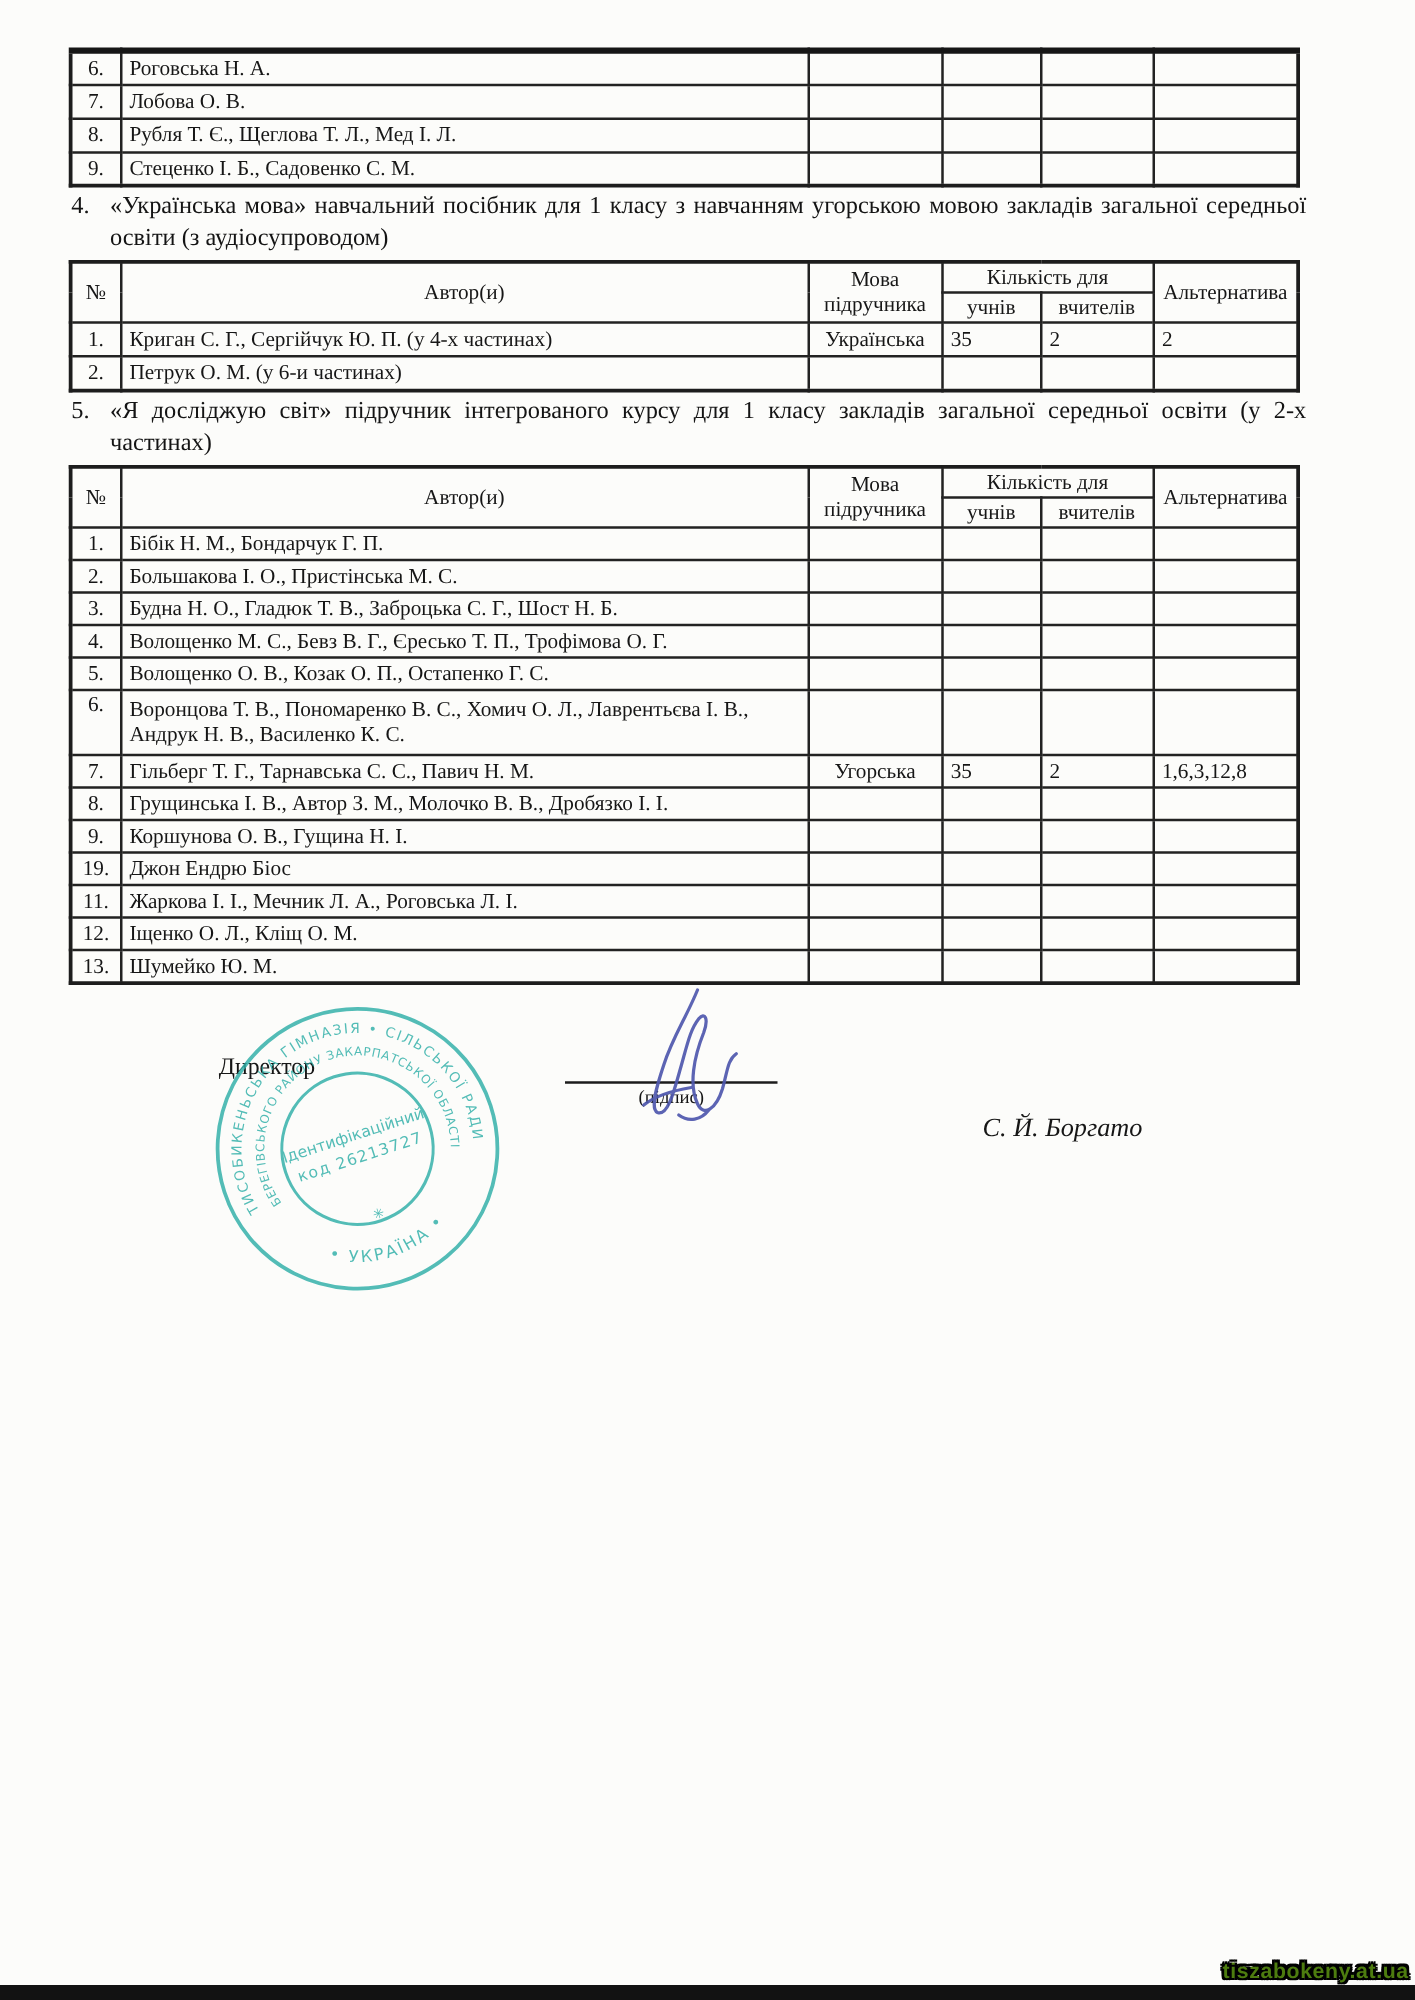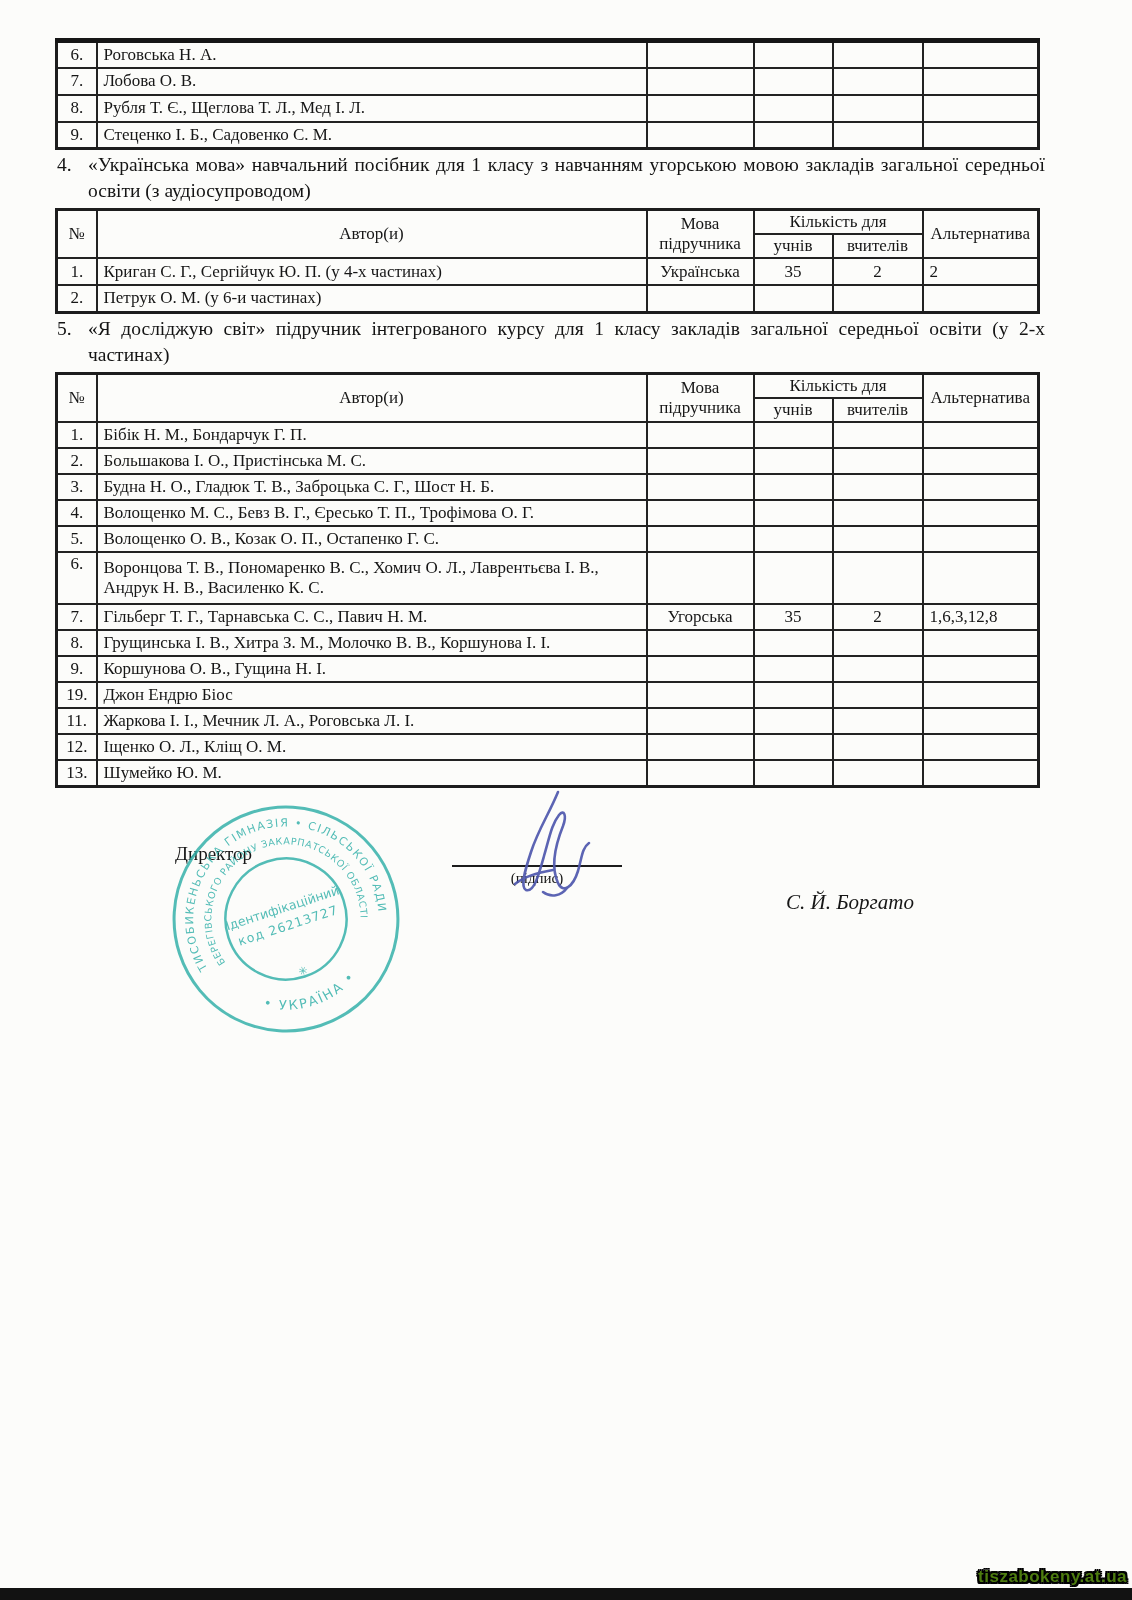--- a/index.html
+++ b/index.html
@@ -18,21 +18,21 @@
   }
   table.doc-table td, table.doc-table th {
     border:2px solid #222; padding:1px 6px;
     font-size:17px; font-weight:normal; line-height:1.18;
     vertical-align:middle; overflow:hidden;
   }
   table.cut-top { border-top:5px solid #161616; }
   .c-num  { text-align:center; padding:1px 2px; }
   .c-auth { text-align:left; }
   .c-lang { text-align:center; font-size:13px; font-weight:bold; }
-  .c-qty  { text-align:center; }
+  .c-qty  { }
   .c-alt  { text-align:left; font-size:16px; padding:1px 3px; }
   thead th { text-align:center; }
   .t-top tr { height:27px; }
   .t4 thead tr, .t5 thead tr { height:23px; }
   .t4 tbody tr { height:27px; }
   .t5 tbody tr { height:26px; }
   .t5 tbody tr.tall { height:52px; }
   
   .sec-heading {
     position:absolute; left:57px; width:988px;
@@ -253,21 +253,21 @@
       <tr>
         <td class="c-num">7.</td>
         <td class="c-auth">Гільберг Т. Г., Тарнавська С. С., Павич Н. М.</td>
         <td class="c-lang">Угорська</td>
         <td class="c-qty">35</td>
         <td class="c-qty">2</td>
         <td class="c-alt">1,6,3,12,8</td>
       </tr>
       <tr>
         <td class="c-num">8.</td>
-        <td class="c-auth">Грущинська І. В., Хитра З. М., Молочко В. В., Коршунова І. І.</td>
+        <td class="c-auth">Грущинська І. В., Автор З. М., Молочко В. В., Дробязко І. І.</td>
         <td class="c-lang"></td>
         <td class="c-qty"></td>
         <td class="c-qty"></td>
         <td class="c-alt"></td>
       </tr>
       <tr>
         <td class="c-num">9.</td>
         <td class="c-auth">Коршунова О. В., Гущина Н. І.</td>
         <td class="c-lang"></td>
         <td class="c-qty"></td>

